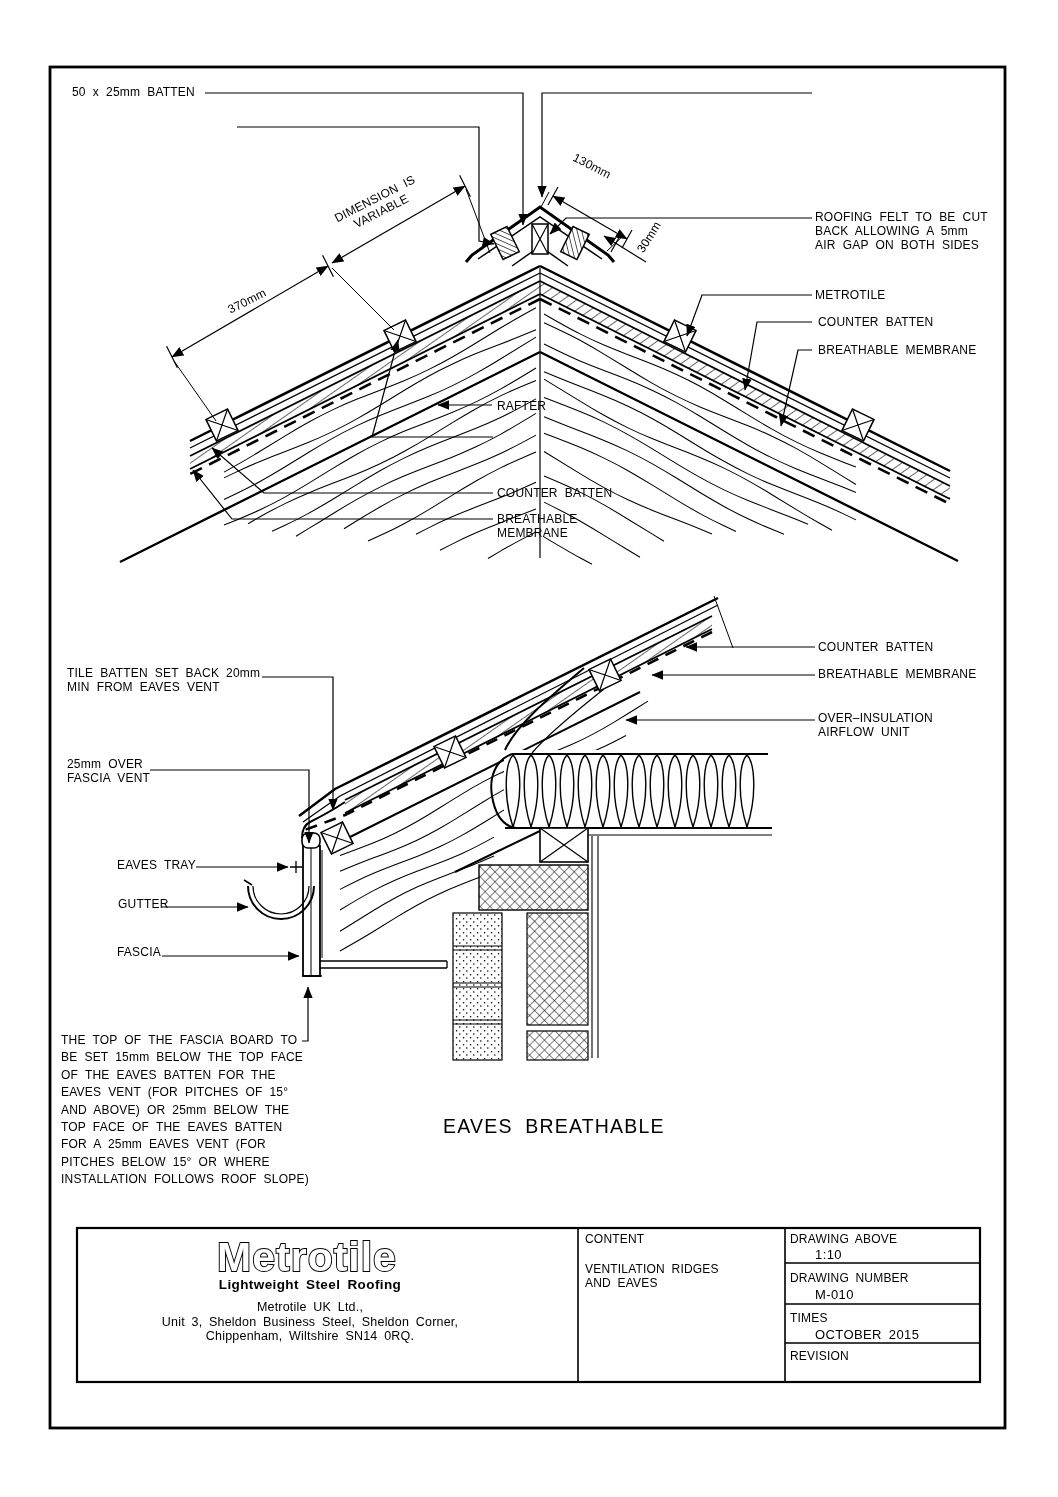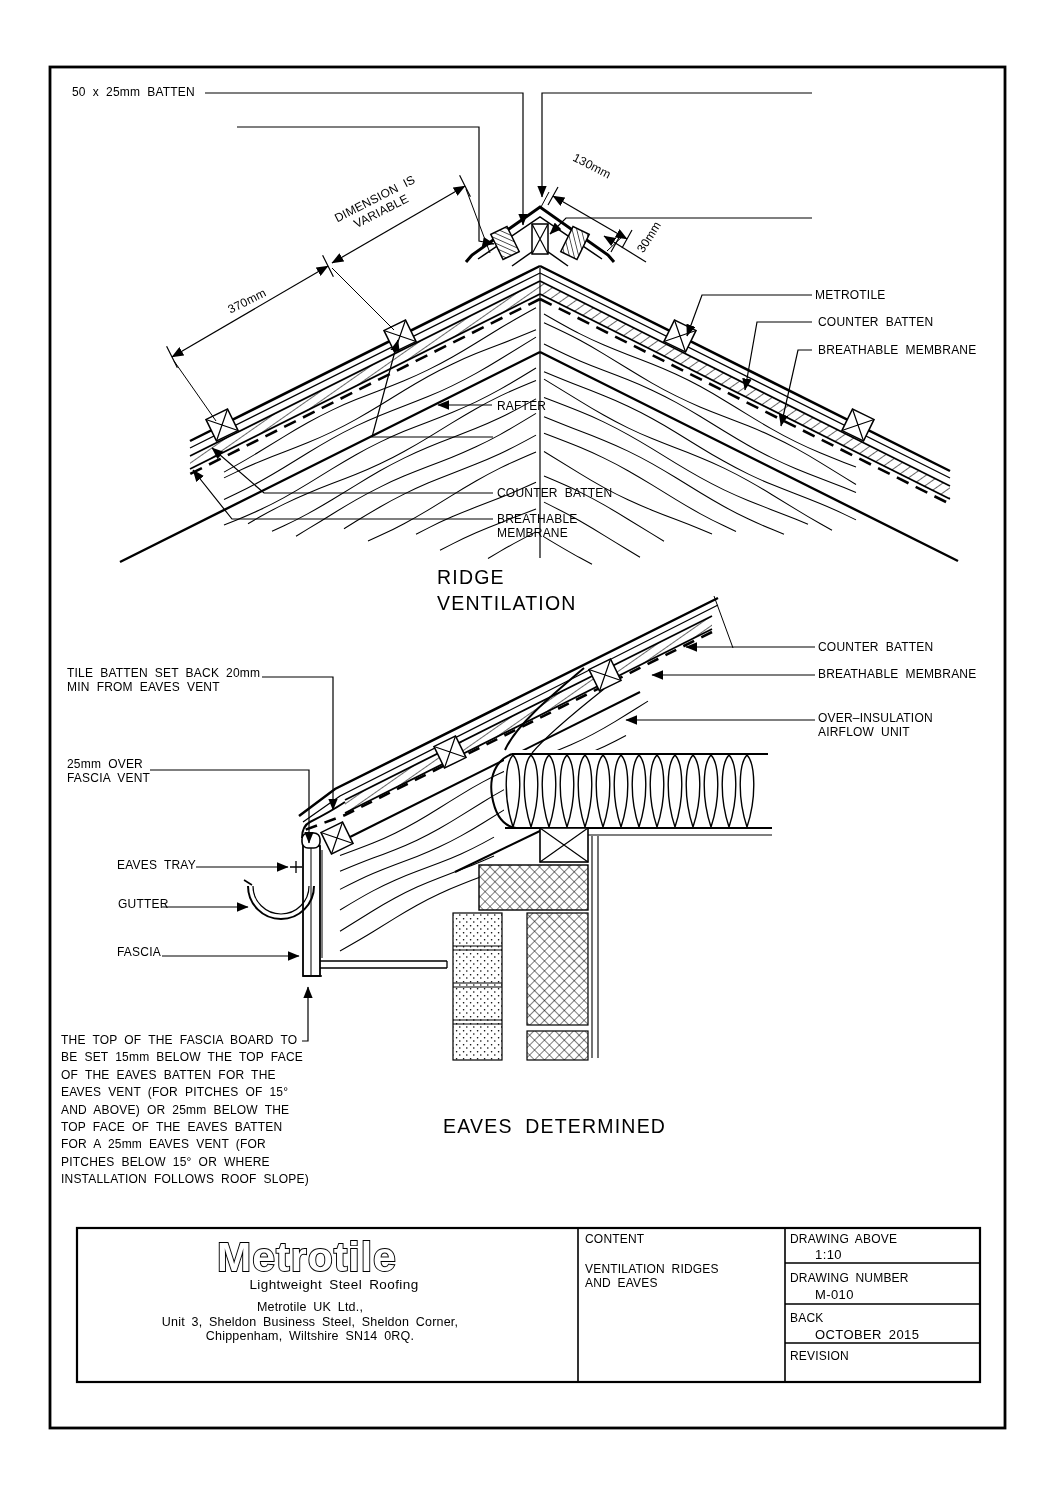--- a/index.html
+++ b/index.html
@@ -7,21 +7,21 @@
         font-family:"Liberation Sans",sans-serif;color:#000;}
   svg{position:absolute;left:0;top:0;}
   .lbl{position:absolute;font:12px/14px "Liberation Sans",sans-serif;letter-spacing:.2px;
        word-spacing:3.5px;white-space:pre-line;color:#000;}
   .big{font-size:19.5px;line-height:26px;letter-spacing:1.2px;word-spacing:6px;}
   .note{line-height:17.4px;}
   .rot{transform:translate(-50%,-50%) rotate(var(--a));transform-origin:center;text-align:center;}
   .tbh{font:12px/14px "Liberation Sans",sans-serif;letter-spacing:.2px;word-spacing:3px;}
   .tbv{font:13px/15px "Liberation Sans",sans-serif;letter-spacing:.4px;word-spacing:3px;}
   .ctr{text-align:center;width:460px;left:80px;}
-  .bold{font-weight:400;padding-left:24px;}
+  .bold{font-weight:700;}
 </style>
 </head>
 <body>
 
 <div class="page">
 
 <svg width="1058" height="1497" viewBox="0 0 1058 1497">
   <defs>
     <marker id="ar" viewBox="0 0 10 8" refX="9.5" refY="4" markerWidth="10" markerHeight="8" orient="auto-start-reverse">
       <path d="M0,0 L10,4 L0,8 z" fill="#000"></path>
@@ -255,34 +255,35 @@
 
   <g>
     <rect x="77" y="1228" width="903" height="154" fill="none" stroke="#000" stroke-width="2.2"></rect>
     <path d="M578,1228 L578,1382 M785,1228 L785,1382" stroke="#000" stroke-width="1.6"></path>
     <path d="M785,1263 L980,1263 M785,1304 L980,1304 M785,1343 L980,1343" stroke="#000" stroke-width="1.6"></path>
   </g>
   <text x="307" y="1271" text-anchor="middle" font-family="Liberation Sans, sans-serif" font-size="41" font-weight="800" letter-spacing="1" fill="#fff" stroke="#000" stroke-width="1.9" paint-order="stroke">Metrotile</text>
 </svg>
 
 <div class="lbl" style="left:72px;top:85px">50 x 25mm BATTEN</div>
+<div class="lbl" style="left:815px;top:210px">ROOFING FELT TO BE CUT
+BACK ALLOWING A 5mm
+AIR GAP ON BOTH SIDES</div>
 <div class="lbl" style="left:815px;top:288px">METROTILE</div>
 <div class="lbl" style="left:818px;top:315px">COUNTER BATTEN</div>
 <div class="lbl" style="left:818px;top:343px">BREATHABLE MEMBRANE</div>
 <div class="lbl" style="left:497px;top:399px">RAFTER</div>
 <div class="lbl" style="left:497px;top:486px">COUNTER BATTEN</div>
 <div class="lbl" style="left:497px;top:512px">BREATHABLE
 MEMBRANE</div>
 <div class="lbl rot" style="left:378px;top:205px;--a:-27deg">DIMENSION IS
 VARIABLE</div>
 <div class="lbl rot" style="left:247px;top:301px;--a:-27deg">370mm</div>
 <div class="lbl rot" style="left:592px;top:166px;--a:27deg">130mm</div>
 <div class="lbl rot" style="left:649px;top:237px;--a:-58deg">30mm</div>
-<div class="lbl big" style="left:437px;top:564px">RIDGE
-VENTILATION</div>
 
 <div class="lbl" style="left:67px;top:666px">TILE BATTEN SET BACK 20mm
 MIN FROM EAVES VENT</div>
 <div class="lbl" style="left:67px;top:757px">25mm OVER
 FASCIA VENT</div>
 <div class="lbl" style="left:117px;top:858px">EAVES TRAY</div>
 <div class="lbl" style="left:118px;top:897px">GUTTER</div>
 <div class="lbl" style="left:117px;top:945px">FASCIA</div>
 <div class="lbl" style="left:818px;top:640px">COUNTER BATTEN</div>
 <div class="lbl" style="left:818px;top:667px">BREATHABLE MEMBRANE</div>
@@ -290,30 +291,30 @@
 AIRFLOW UNIT</div>
 <div class="lbl note" style="left:61px;top:1032px">THE TOP OF THE FASCIA BOARD TO
 BE SET 15mm BELOW THE TOP FACE
 OF THE EAVES BATTEN FOR THE
 EAVES VENT (FOR PITCHES OF 15°
 AND ABOVE) OR 25mm BELOW THE
 TOP FACE OF THE EAVES BATTEN
 FOR A 25mm EAVES VENT (FOR
 PITCHES BELOW 15° OR WHERE
 INSTALLATION FOLLOWS ROOF SLOPE)</div>
-<div class="lbl big" style="left:443px;top:1113px">EAVES DETERMINED</div>
+<div class="lbl big" style="left:443px;top:1113px">EAVES BREATHABLE</div>
 
 <div class="tbv ctr bold" style="position:absolute;top:1277px;font-size:13.5px">Lightweight Steel Roofing</div>
 <div class="tbh ctr" style="position:absolute;top:1300px;white-space:pre-line;line-height:14.5px;font-size:12.5px">Metrotile UK Ltd.,
 Unit 3, Sheldon Business Steel, Sheldon Corner,
 Chippenham, Wiltshire SN14 0RQ.</div>
 <div class="tbh" style="position:absolute;left:585px;top:1232px">CONTENT</div>
 <div class="tbh" style="position:absolute;left:585px;top:1262px;white-space:pre-line">VENTILATION RIDGES
 AND EAVES</div>
 <div class="tbh" style="position:absolute;left:790px;top:1232px">DRAWING ABOVE</div>
 <div class="tbv" style="position:absolute;left:815px;top:1247px">1:10</div>
 <div class="tbh" style="position:absolute;left:790px;top:1271px">DRAWING NUMBER</div>
 <div class="tbv" style="position:absolute;left:815px;top:1287px">M-010</div>
-<div class="tbh" style="position:absolute;left:790px;top:1311px">BACK</div>
+<div class="tbh" style="position:absolute;left:790px;top:1311px">TIMES</div>
 <div class="tbv" style="position:absolute;left:815px;top:1327px">OCTOBER 2015</div>
 <div class="tbh" style="position:absolute;left:790px;top:1349px">REVISION</div>
 
 </div>
 
 </body></html>

